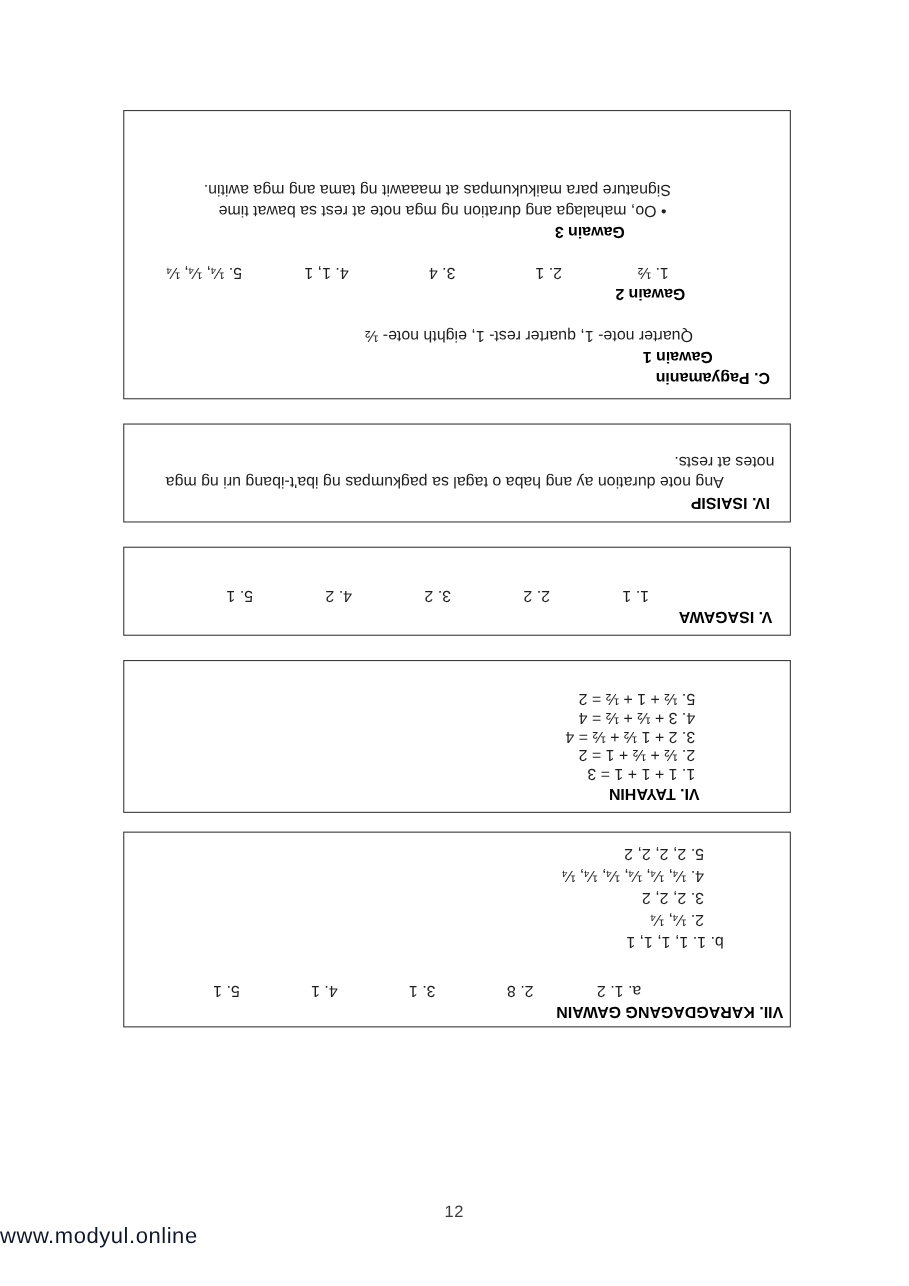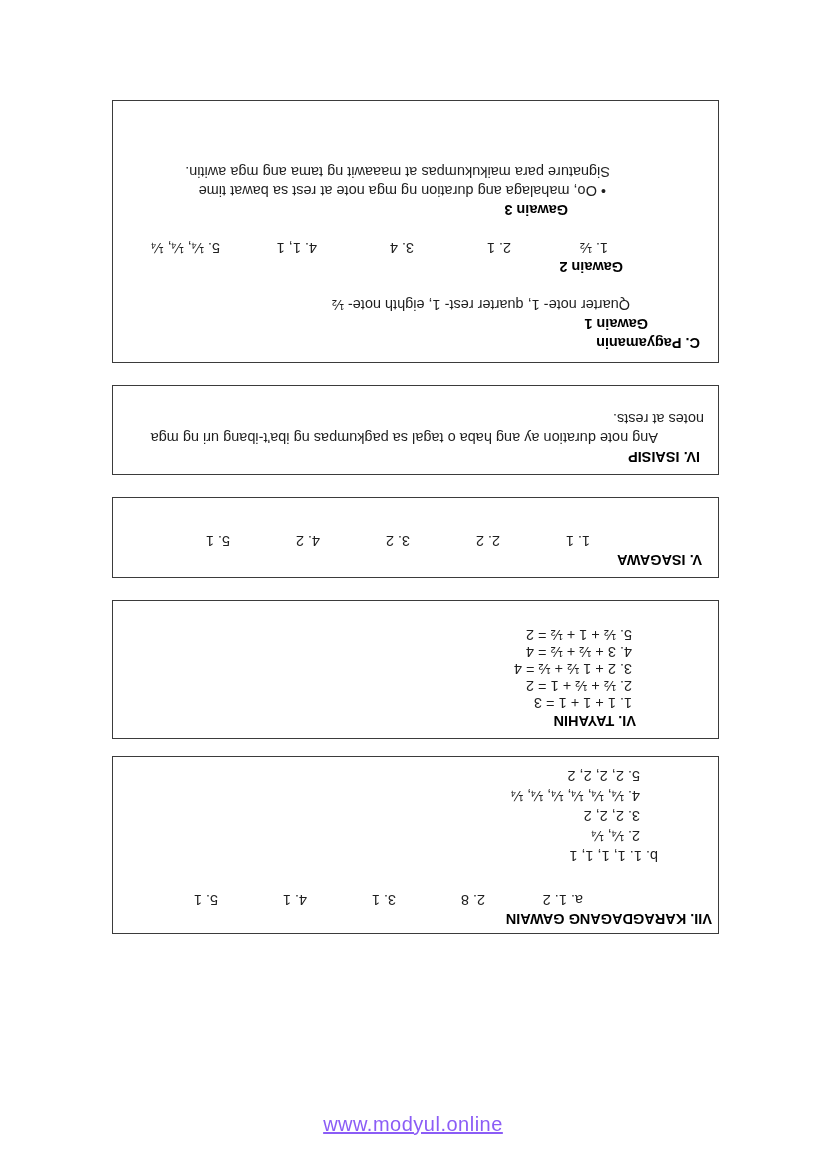--- a/index.html
+++ b/index.html
@@ -55,22 +55,22 @@
   .b-first{ margin-left:60px; line-height:20px; }
   .b-list { margin-left:78px; }
   .b-list span { display:block; line-height:20px; }
 
   
   .page-num {
     position:absolute; top:1093px; left:0; width:100%; text-align:center;
     font-size:15px; color:#3a3a3a; letter-spacing:0.5px;
   }
   .site-url {
-    position:absolute; top:1113px; left:0; width:100%; text-align:center;
-    font-size:20px; color:#8b5cf6; letter-spacing:0.5px;text-decoration:underline;
+    position:absolute; top:1113px; left:0; width:100%; 
+    font-size:20px; color:#0f172a; letter-spacing:0.5px;
   }
 </style>
 </head>
 <body>
 
 <div class="page">
 
   <div class="flip-wrap">
 
     <div class="bx box-vii">
@@ -134,15 +134,16 @@
           <span>5. ¼, ¼, ¼</span>
         </div>
       <div class="sp"></div>
       <div class="bold g3-title">Gawain 3</div>
       <div class="g3-b1">• Oo, mahalaga ang duration ng mga note at rest sa bawat time</div>
       <div class="g3-b2">Signature para maikukumpas at maaawit ng tama ang mga awitin.</div>
     </div>
 
   </div>
 
+  <div class="page-num">12</div>
   <div class="site-url">www.modyul.online</div>
 
 </div>
 
 </body></html>

